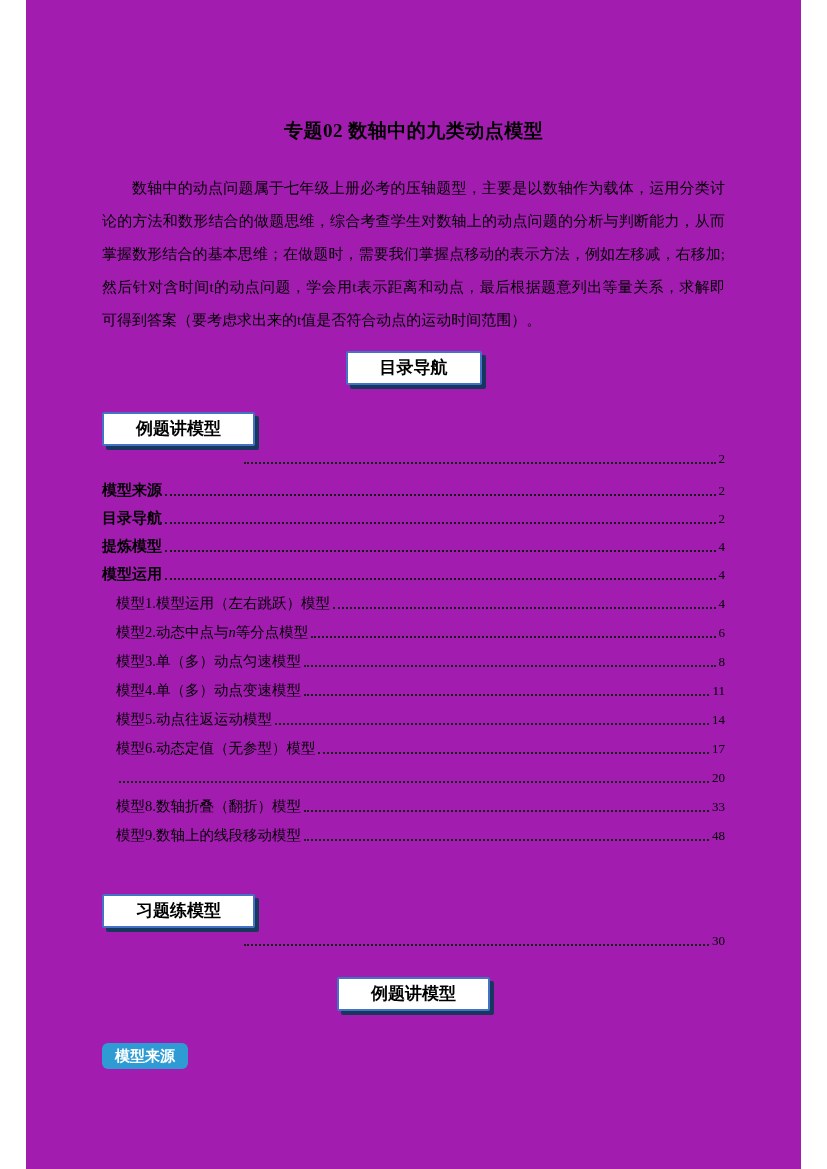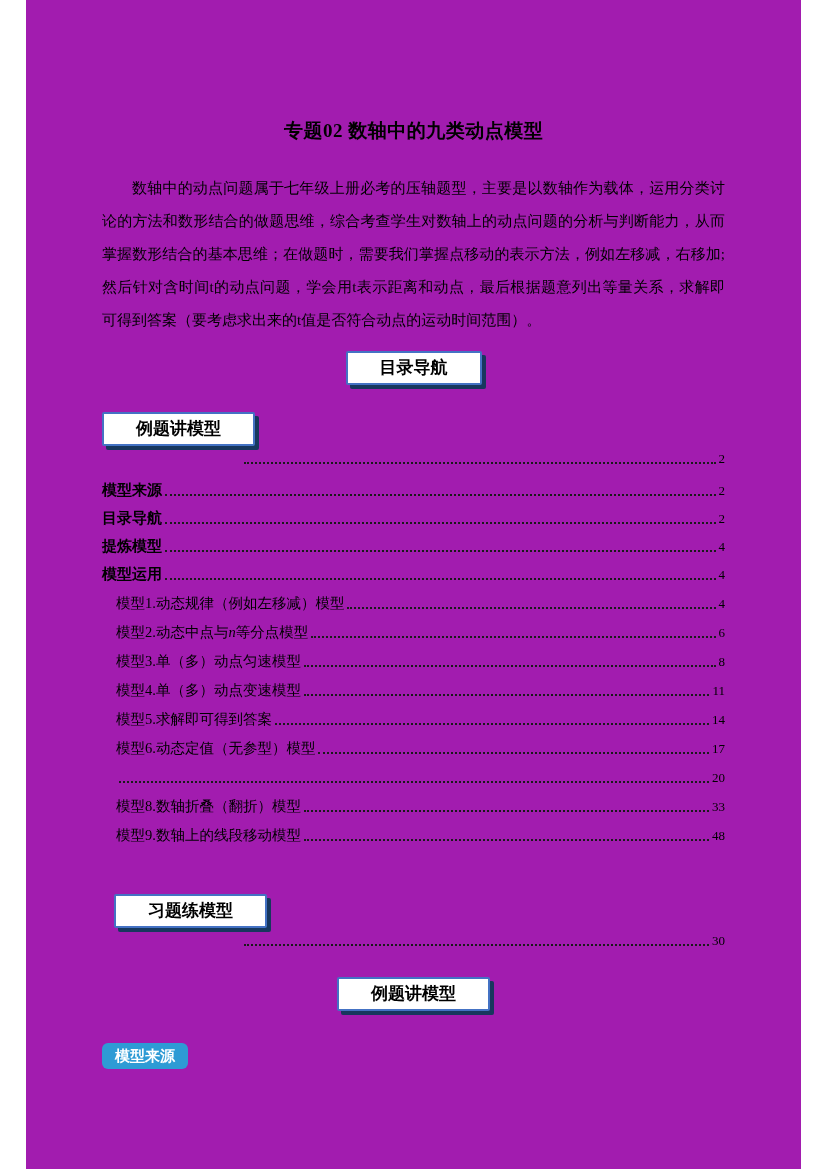--- a/index.html
+++ b/index.html
@@ -40,21 +40,21 @@
   .toc-row{display:flex;align-items:flex-end;height:28px;}
   .toc-row.lvl2{padding-left:14px;height:29px;}
   .toc-label{font-size:15px;font-weight:bold;white-space:nowrap;line-height:20px;}
   .toc-row.lvl2 .toc-label{font-weight:normal;font-size:14.5px;}
   .var-i{font-style:italic;font-family:"Liberation Serif",serif;}
   .leader{
     flex:1;margin:0 3px;border-bottom:2px dotted #1a1a1a;
     transform:translateY(-4px);min-width:20px;
   }
   .toc-page{font-size:13px;white-space:nowrap;line-height:19px;}
-  .practice-box-row{margin-top:49px;margin-left:12px;}
+  .practice-box-row{margin-top:49px;}
   .center-header-row{text-align:center;margin-top:27px;}
   .pill{
     display:inline-block;margin-top:32px;
     background:var(--pill_bg);color:#fff;
     font-size:15px;font-weight:bold;line-height:20px;
     padding:3px 13px;border-radius:6px;
     font-family:"Liberation Sans","DejaVu Sans",sans-serif;
   }
 </style>
 </head>
@@ -98,21 +98,21 @@
       <span class="toc-page">4</span>
     </div>
 
     <div class="toc-row lvl1">
       <span class="toc-label">模型运用</span>
       <span class="leader"></span>
       <span class="toc-page">4</span>
     </div>
 
     <div class="toc-row lvl2">
-      <span class="toc-label">模型1.动态规律（例如左移减）模型</span>
+      <span class="toc-label">模型1.模型运用（左右跳跃）模型</span>
       <span class="leader"></span>
       <span class="toc-page">4</span>
     </div>
 
     <div class="toc-row lvl2">
       <span class="toc-label"><span>模型2.动态中点与</span><span class="var-i">n</span><span>等分点模型</span></span>
       <span class="leader"></span>
       <span class="toc-page">6</span>
     </div>
 
@@ -122,21 +122,21 @@
       <span class="toc-page">8</span>
     </div>
 
     <div class="toc-row lvl2">
       <span class="toc-label">模型4.单（多）动点变速模型</span>
       <span class="leader"></span>
       <span class="toc-page">11</span>
     </div>
 
     <div class="toc-row lvl2">
-      <span class="toc-label">模型5.求解即可得到答案</span>
+      <span class="toc-label">模型5.动点往返运动模型</span>
       <span class="leader"></span>
       <span class="toc-page">14</span>
     </div>
 
     <div class="toc-row lvl2">
       <span class="toc-label">模型6.动态定值（无参型）模型</span>
       <span class="leader"></span>
       <span class="toc-page">17</span>
     </div>
 

